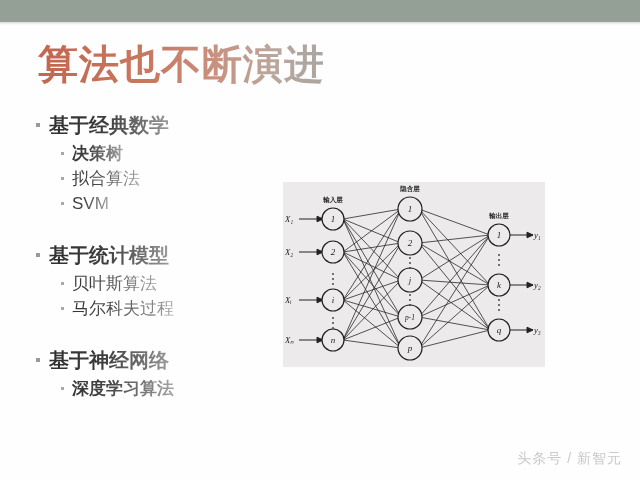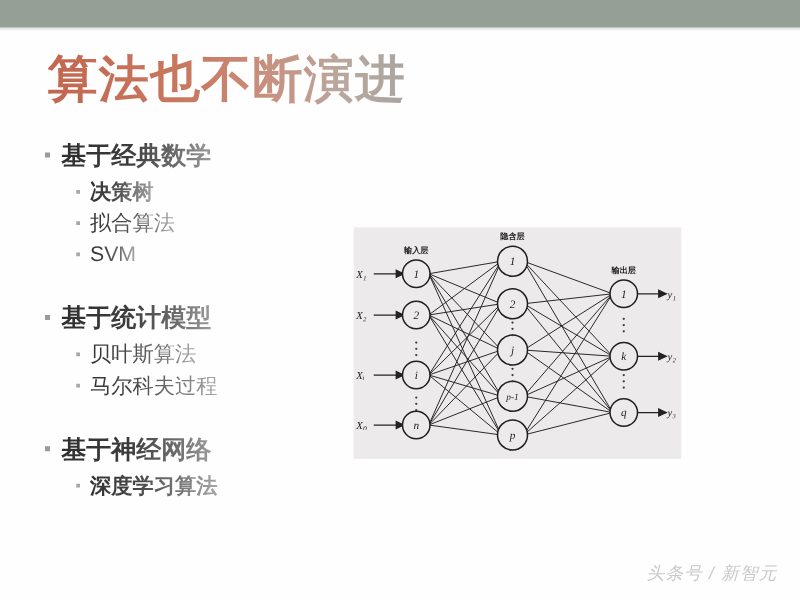--- a/index.html
+++ b/index.html
@@ -127,21 +127,20 @@
   #figure svg { display: block; }
   
   #watermark {
     position: absolute;
     right: 18px;
     bottom: 12px;
     font-size: 14px;
     color: #c9c9c9;
     letter-spacing: 1px;
     white-space: nowrap;
-    font-style: italic;
   }
 </style>
 </head>
 <body>
 
 <div id="slide">
 
   <div id="top-band"></div>
   <div id="top-band-shadow"></div>
 

